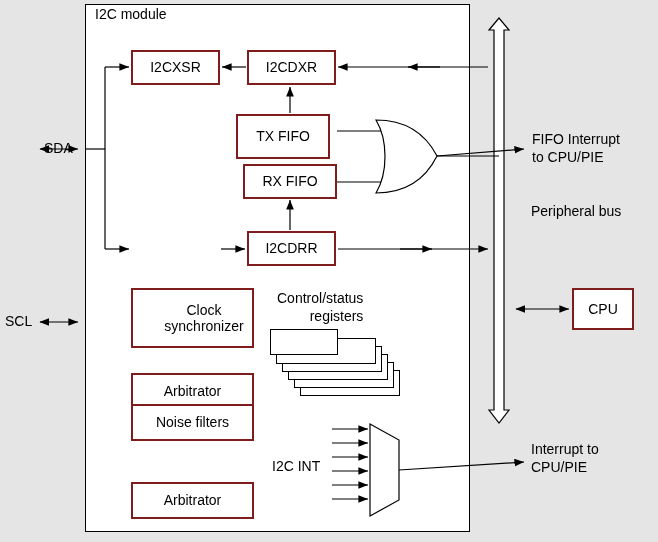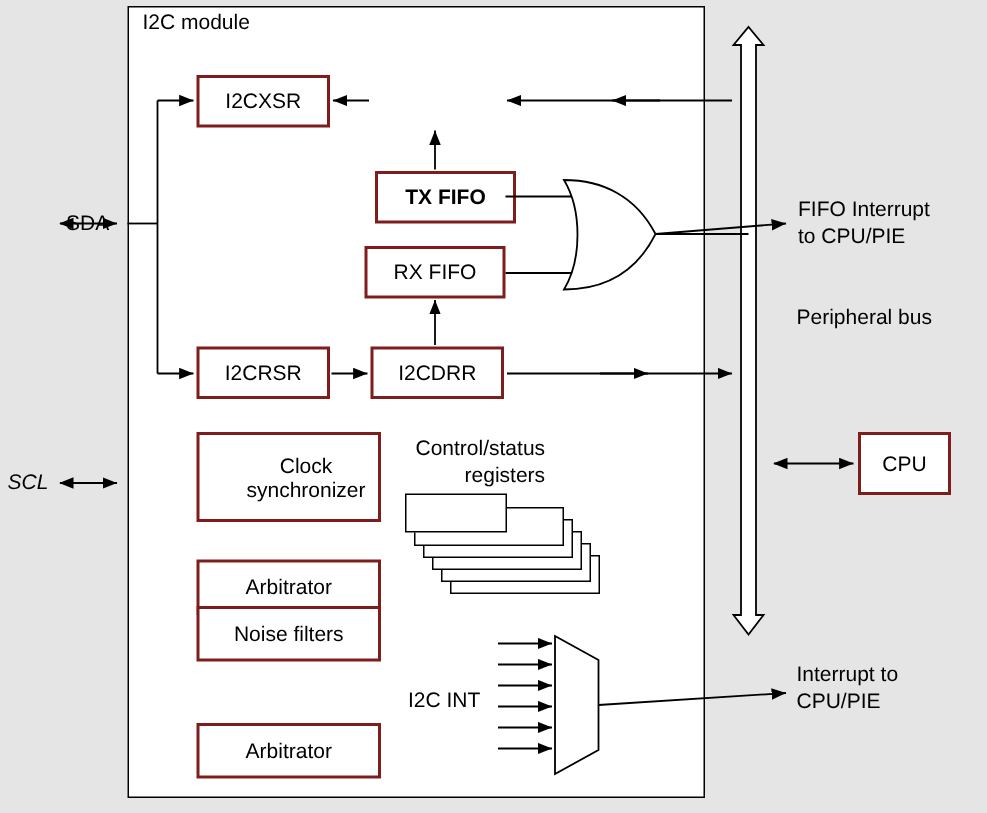--- a/index.html
+++ b/index.html
@@ -59,30 +59,30 @@
 </head>
 <body>
 
 <div id="root">
 
   <div class="module-frame" style="left:85px; top:4px; width:385px; height:528px;"></div>
 
   <div class="label" style="left:95px; top:6px; font-size:14px;">I2C module</div>
 
   <div class="label" style="left:0; top:140px;margin-left:44px;">SDA</div>
-  <div class="label" style="left:5px; top:313px;font-style:italic;">SCL</div>
+  <div class="label" style="left:5px; top:313px;">SCL</div>
 
   <div class="box" style="left:131px; top:50px; width:89px; height:35px;">I2CXSR</div>
 
+  <div class="box" style="left:247px; top:50px; width:89px; height:35px;">I2CDXR</div>
 
-  <div class="box" style="left:250px; top:114px; width:94px; height:35px;font-weight:bold;">TX FIFO</div>
+  <div class="box" style="left:236px; top:114px; width:94px; height:45px;">TX FIFO</div>
 
   <div class="box" style="left:243px; top:164px; width:94px; height:35px;">RX FIFO</div>
 
-  <div class="box" style="left:131px; top:231px; width:89px; height:35px;">I2CRSR</div>
 
   <div class="box" style="left:247px; top:231px; width:89px; height:35px;">I2CDRR</div>
 
   <div class="box" style="left:131px; top:288px; width:123px; height:60px; white-space:pre;padding-left:23px;">Clock
 synchronizer</div>
 
   <div class="box" style="left:131px; top:373px; width:123px; height:37px;">Arbitrator</div>
 
   <div class="box" style="left:131px; top:404px; width:123px; height:37px;">Noise filters</div>
 

